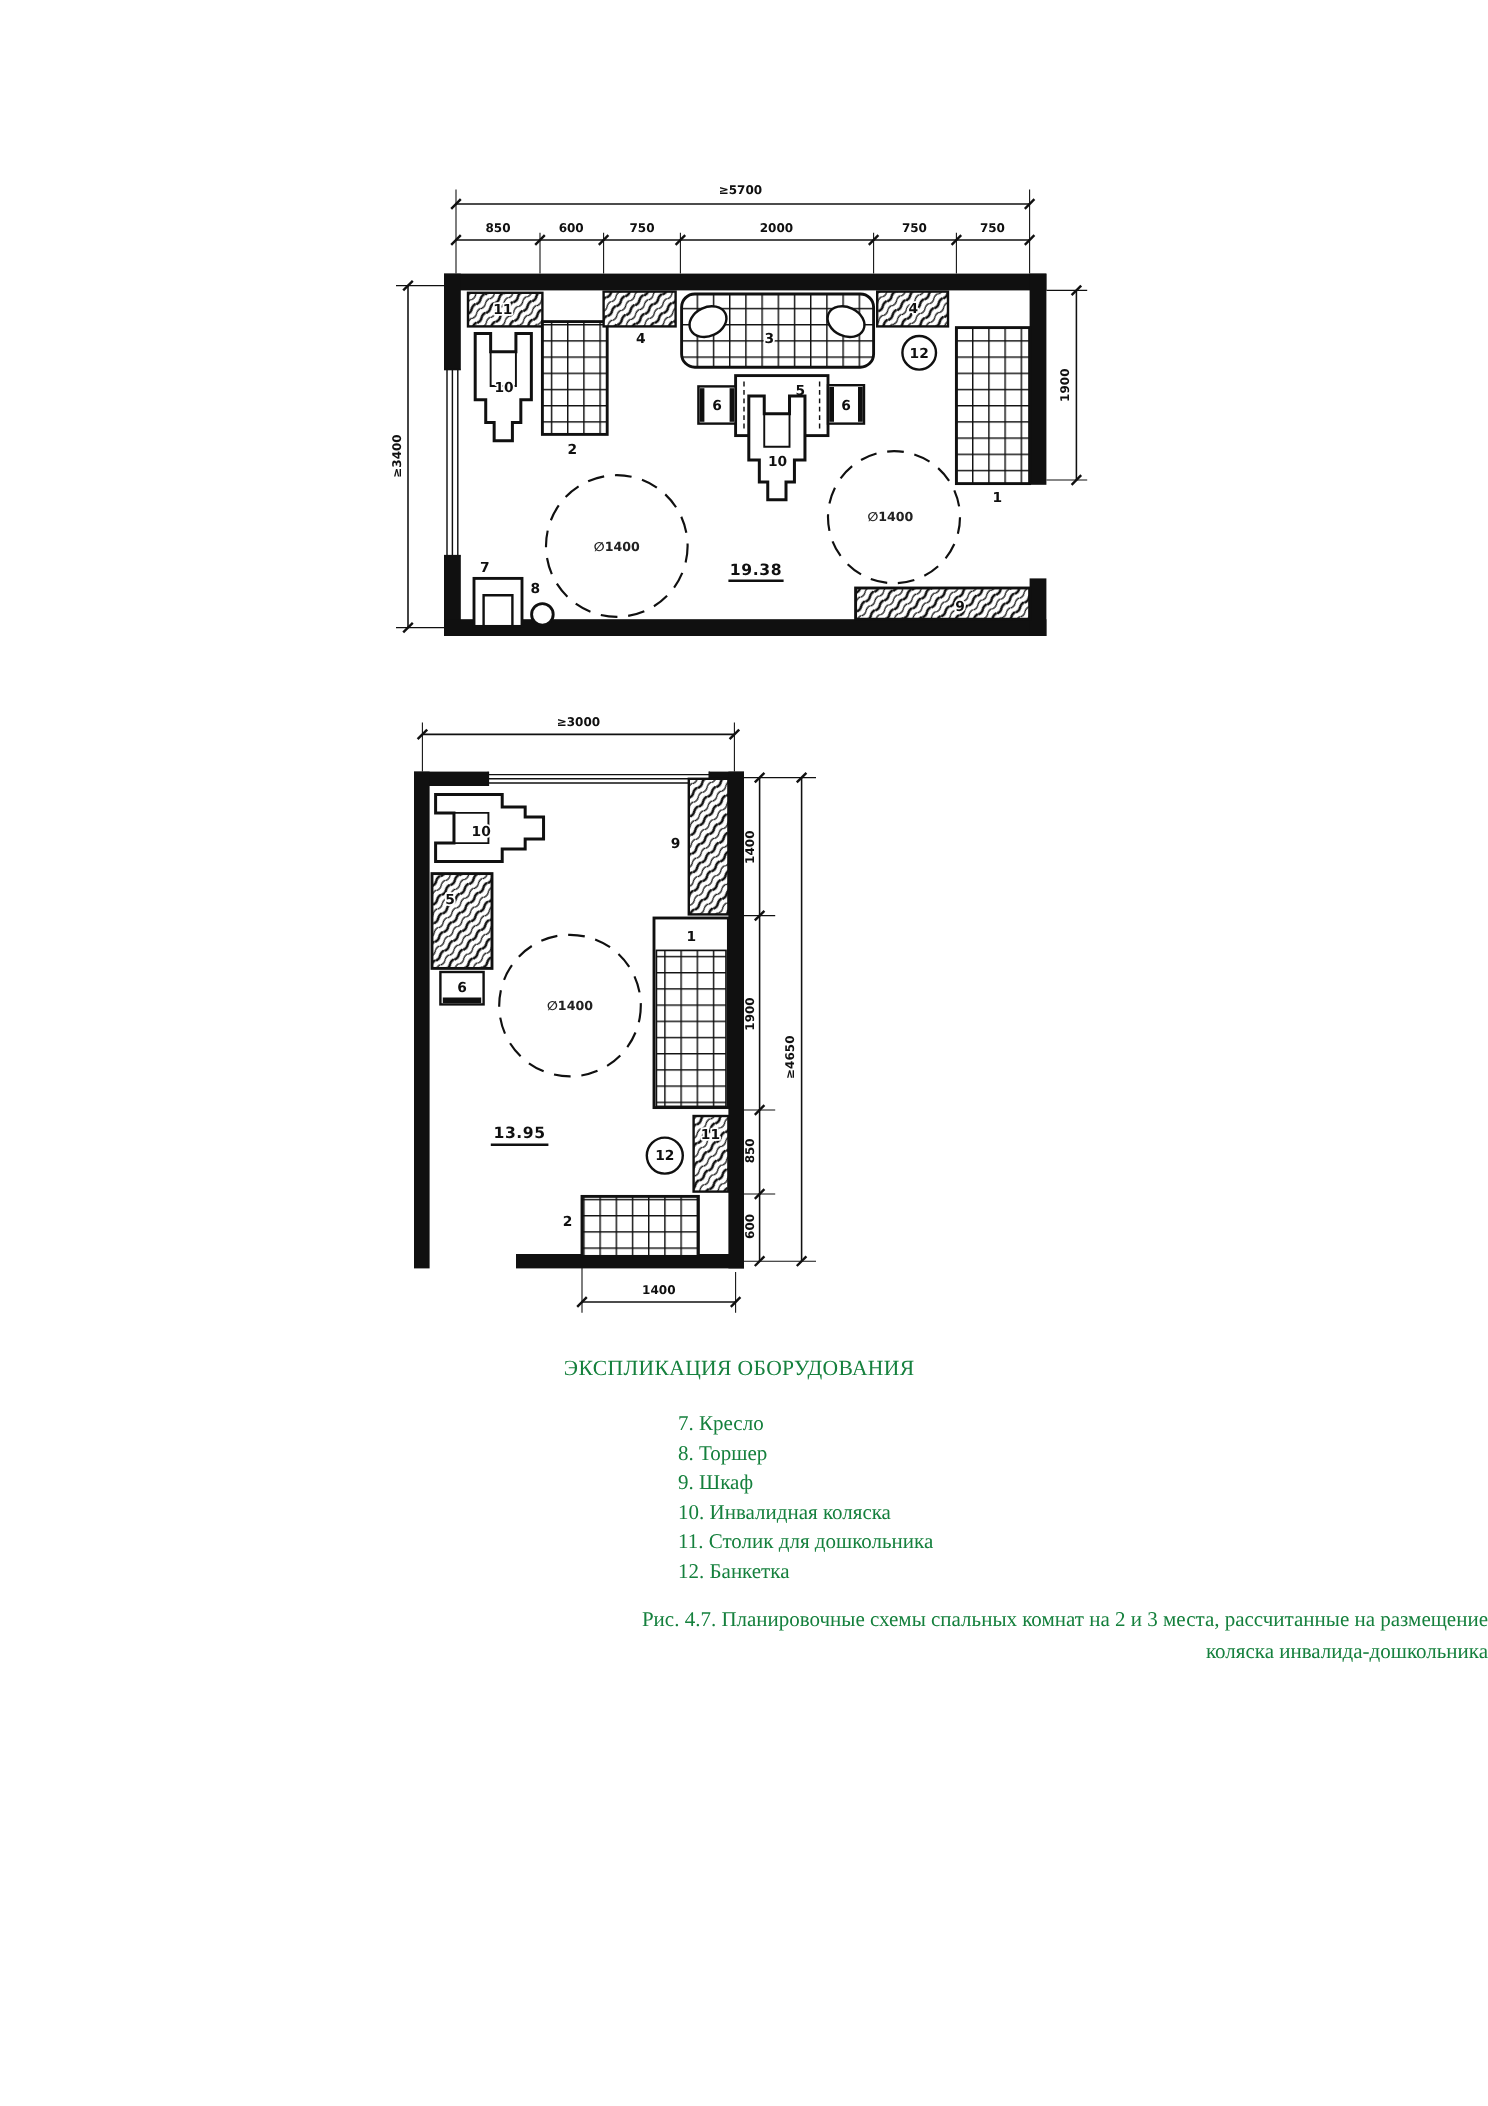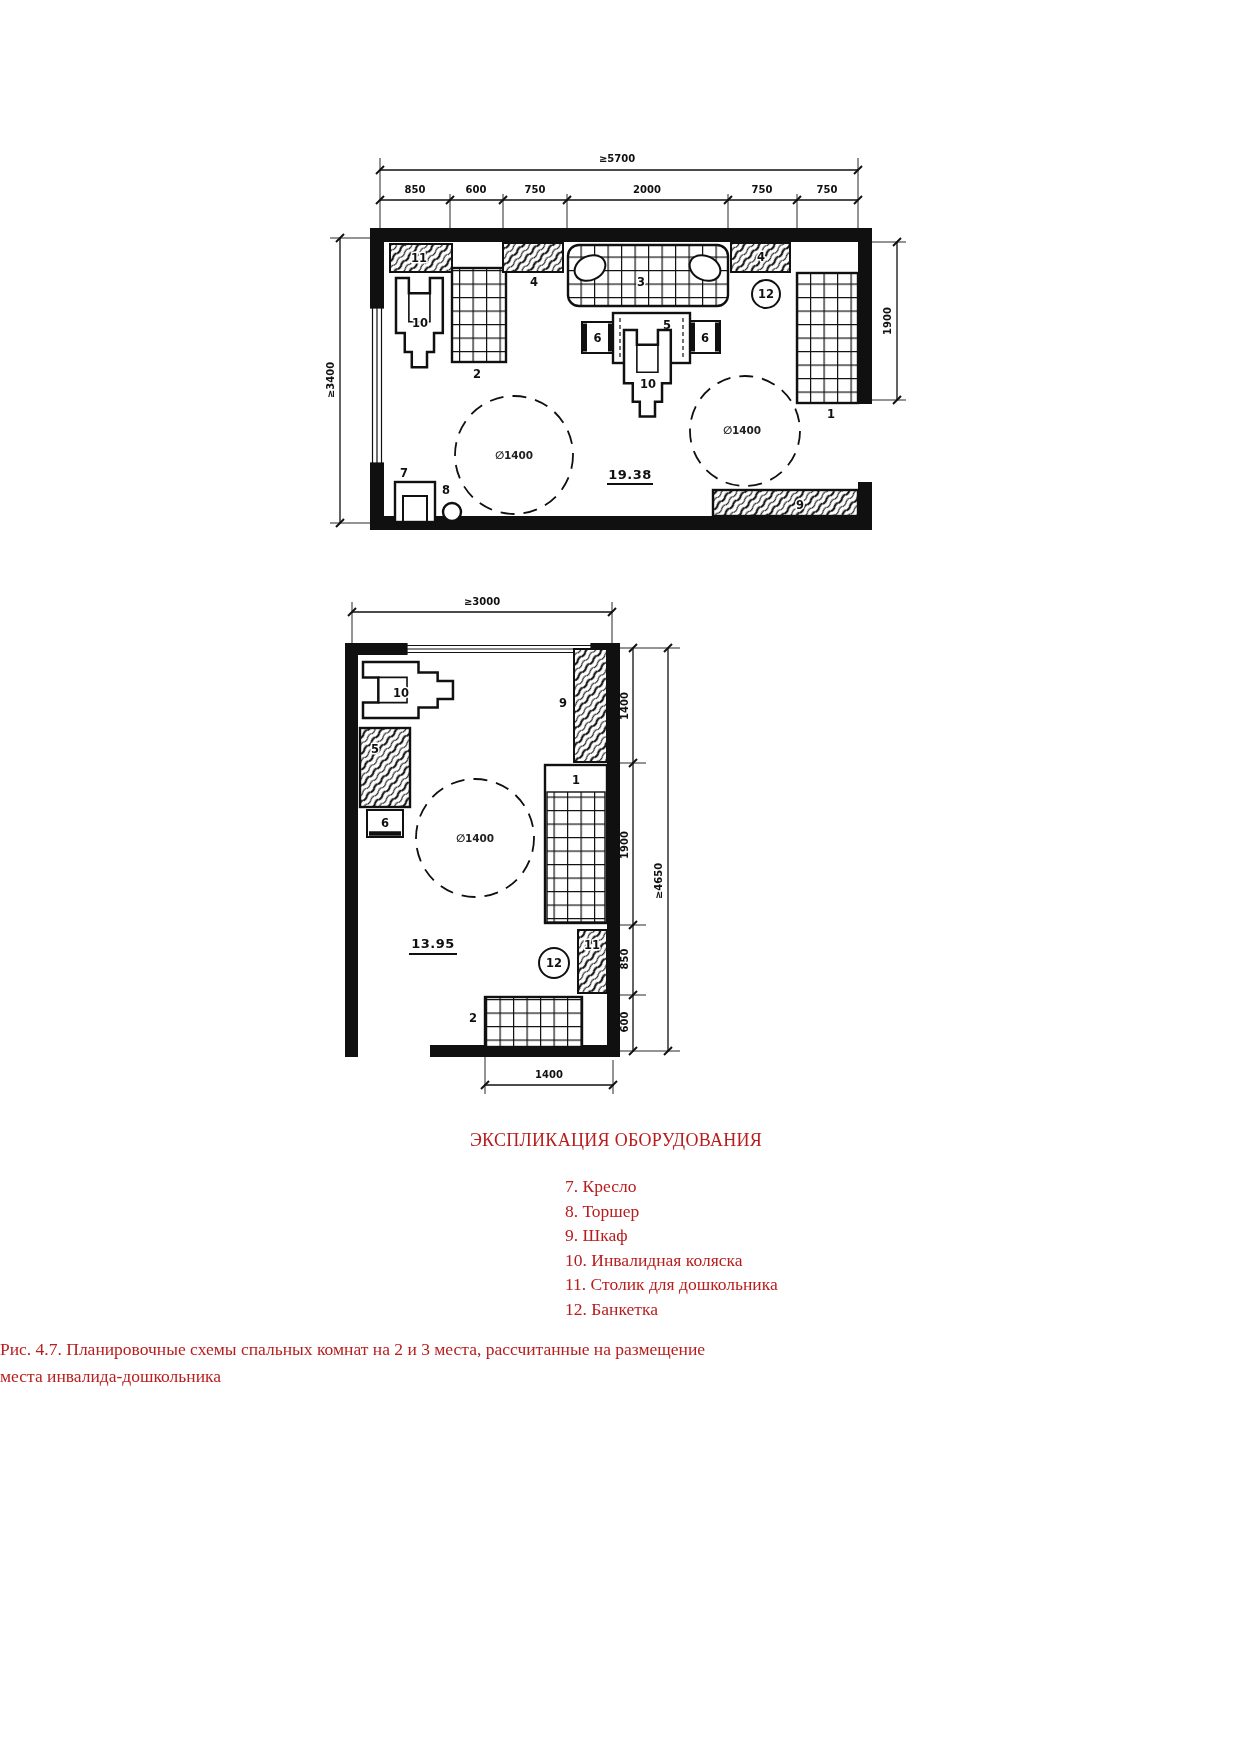--- a/index.html
+++ b/index.html
@@ -1,18 +1,18 @@
 <!DOCTYPE html>
 <html><head>
 <meta charset="utf-8">
 <style>
   html,body { margin:0; padding:0; background:#e8e8e8; }
   .page {
     position:relative; width:1240px; height:1755px; margin:0 auto;
-    background:#ffffff; color:#b91c1c;
+    background:#ffffff; color:#15803d;
     font-family:"Liberation Serif", serif;
     overflow:hidden;
   }
   svg { position:absolute; overflow:visible; }
   
   .wall  { fill:#101010; stroke:none; }
   .thin  { stroke:#101010; stroke-width:1.2; fill:none; }
   .ext   { stroke:#101010; stroke-width:0.9; fill:none; }
   .dimln { stroke:#101010; stroke-width:1.3; fill:none; }
   .tk    { stroke:#101010; stroke-width:2; }
@@ -27,21 +27,21 @@
   .diam { font:bold 10.5px "DejaVu Sans", sans-serif; text-anchor:middle; fill:#222; }
   .halo { paint-order:stroke fill; stroke:#ffffff; stroke-width:3px; stroke-linejoin:round; }
   
   .legend-title {
     position:absolute; top:1130px; left:0; width:1160px; text-align:center;
     font-size:18px; letter-spacing:.3px;padding-left:36px;
   }
   .legend-col { position:absolute; top:1174px; font-size:17.5px; line-height:24.6px; white-space:nowrap; }
   .legend-col.l { left:183px; }
   .legend-col.r { left:565px; }
-  .caption { position:absolute; top:1336px; left:0; width:1240px; text-align:left; font-size:17.5px; line-height:27px; }
+  .caption { position:absolute; top:1336px; left:0; width:1240px; text-align:right; font-size:17.5px; line-height:27px; }
 </style>
 </head>
 <body>
 
 <div class="page">
 
   <svg width="0" height="0" aria-hidden="true">
     <defs>
       <pattern id="bedgrid" width="13.5" height="13.5" patternUnits="userSpaceOnUse">
         <rect width="13.5" height="13.5" fill="#ffffff"></rect>
@@ -316,16 +316,16 @@
     <div>7. Кресло</div>
     <div>8. Торшер</div>
     <div>9. Шкаф</div>
     <div>10. Инвалидная коляска</div>
     <div>11. Столик для дошкольника</div>
     <div>12. Банкетка</div>
   </div>
 
   <div class="caption">
     <div>Рис. 4.7. Планировочные схемы спальных комнат на 2 и 3 места, рассчитанные на размещение</div>
-    <div>места инвалида-дошкольника</div>
+    <div>коляска инвалида-дошкольника</div>
   </div>
 
 </div>
 
 </body></html>

